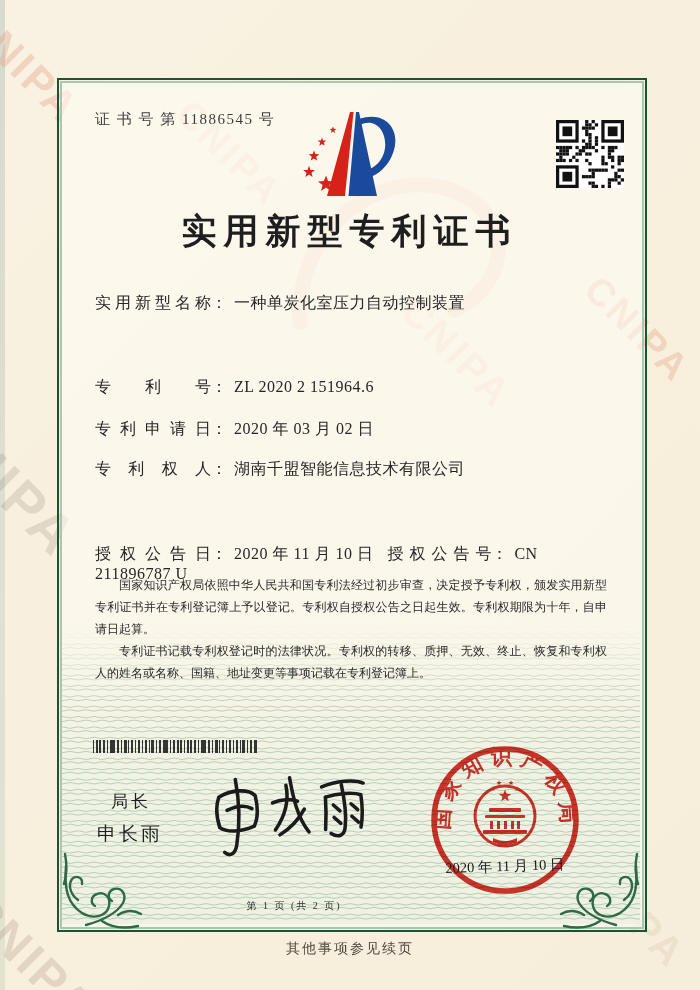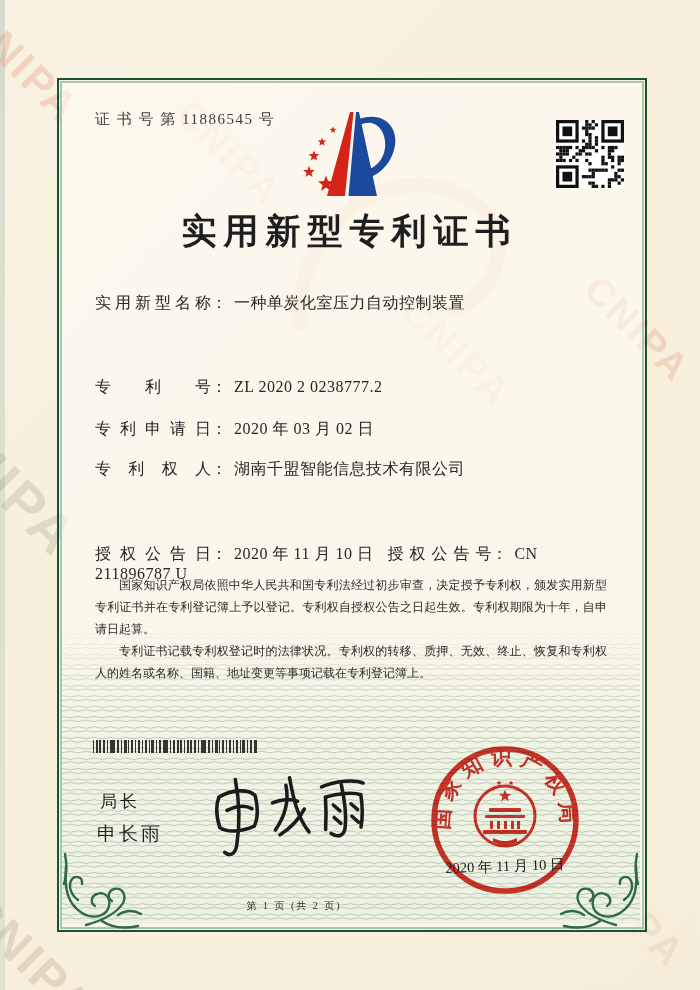--- a/index.html
+++ b/index.html
@@ -50,21 +50,21 @@
   .fvalue{letter-spacing:.5px;}
   .fvalue.wrap{display:inline-block;width:386px;line-height:23px;vertical-align:top;}
   .pair2{margin-left:14px;}
   .body-text{left:95px;top:574px;width:512px;font-size:12px;line-height:22px;
     text-align:justify;color:#2a2a28;}
   .body-text p{margin:0;text-indent:2em;}
   .barcode{left:93px;top:740px;width:164px;height:13px;opacity:.88;
     background:
       repeating-linear-gradient(90deg,#1c1c1c 0 1.5px,transparent 1.5px 3.5px),
       repeating-linear-gradient(90deg,transparent 0 6px,#1c1c1c 6px 8.5px,transparent 8.5px 13px);}
-  .director-label{left:100px;top:790px;font-size:17px;color:#1f1f1f;letter-spacing:3px;}
+  .director-label{left:111px;top:790px;font-size:17px;color:#1f1f1f;letter-spacing:3px;}
   .director-name{left:97px;top:821px;font-size:19px;color:#1f1f1f;letter-spacing:3px;}
   .signature{left:198px;top:764px;}
   .seal{left:423px;top:738px;mix-blend-mode:multiply;}
   .page-info{left:57px;top:899px;width:474px;text-align:center;font-size:10px;
     color:#30302e;letter-spacing:2px;}
   .continuation{left:57px;top:940px;width:586px;text-align:center;font-size:14px;
     color:#4e4a40;letter-spacing:2px;z-index:3;}
 </style>
 </head>
 <body>
@@ -310,21 +310,21 @@
         <rect x="6" y="48" width="9" height="9" fill="#111"></rect>
       </g>
   </svg>
 
   <div class="z title">实用新型专利证书</div>
 
   <div class="z frow r0">
     <span class="flabel">实用新型名称</span><span class="colon">：</span><span class="fvalue">一种单炭化室压力自动控制装置</span>
   </div>
   <div class="z frow r2">
-    <span class="flabel">专利号</span><span class="colon">：</span><span class="fvalue">ZL 2020 2 0238777.2</span>
+    <span class="flabel">专利号</span><span class="colon">：</span><span class="fvalue">ZL 2020 2 151964.6</span>
   </div>
   <div class="z frow r3">
     <span class="flabel">专利申请日</span><span class="colon">：</span><span class="fvalue">2020 年 03 月 02 日</span>
   </div>
   <div class="z frow r4">
     <span class="flabel">专利权人</span><span class="colon">：</span><span class="fvalue">湖南千盟智能信息技术有限公司</span>
   </div>
   <div class="z frow r6">
     <span class="flabel">授权公告日</span><span class="colon">：</span><span class="fvalue">2020 年 11 月 10 日</span><span class="flabel small pair2">授权公告号</span><span class="colon">：</span><span class="fvalue">CN 211896787 U</span>
   </div>
@@ -382,14 +382,15 @@
           <rect x="88" y="83" width="3" height="8"></rect>
         <rect x="94" y="83" width="3" height="8"></rect>
         <rect x="60" y="92" width="44" height="4" rx="1"></rect>
         <path d="M70,100 C78,104 86,104 94,100 L94,104 C86,108 78,108 70,104 Z"></path>
       </g>
     </g>
     <text x="82" y="133" text-anchor="middle" font-size="14.5" fill="#1c1c1c" font-family="Liberation Serif, DejaVu Serif, serif" transform="rotate(-2 82 133)">2020 年 11 月 10 日</text>
   </svg>
 
   <div class="z page-info">第 1 页 (共 2 页)</div>
+  <div class="z continuation">其他事项参见续页</div>
 
 </div>
 
 </body></html>

